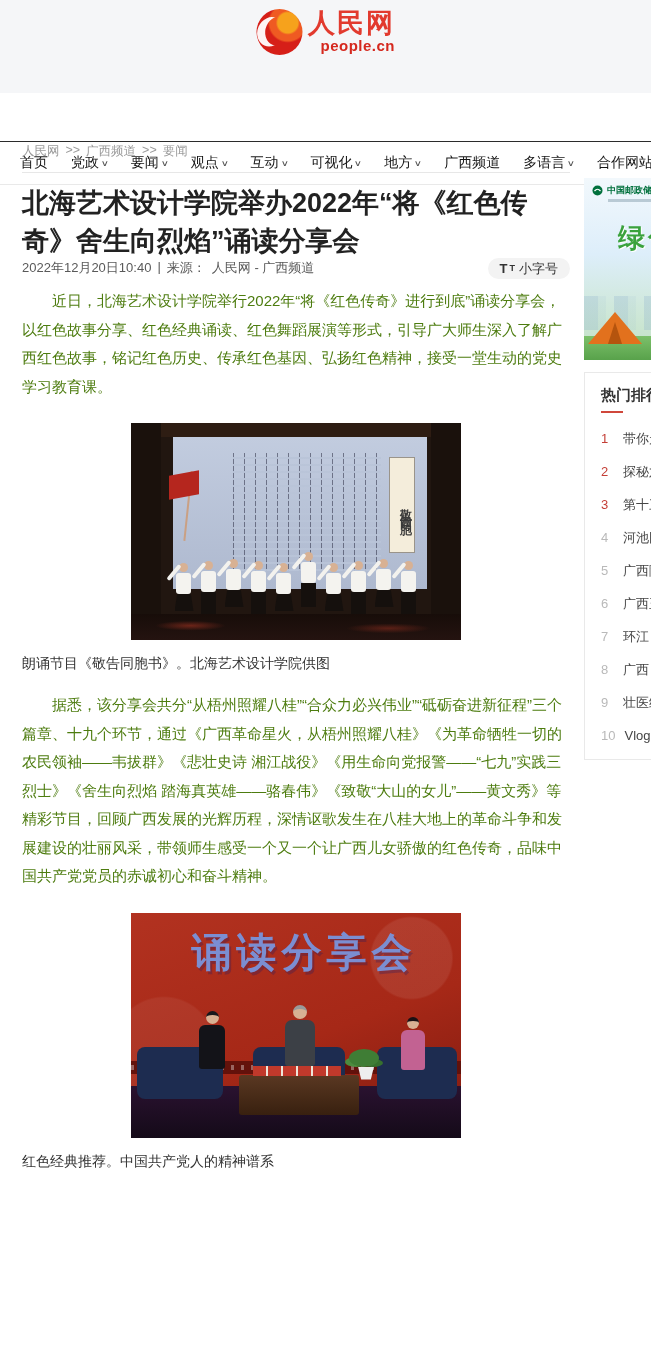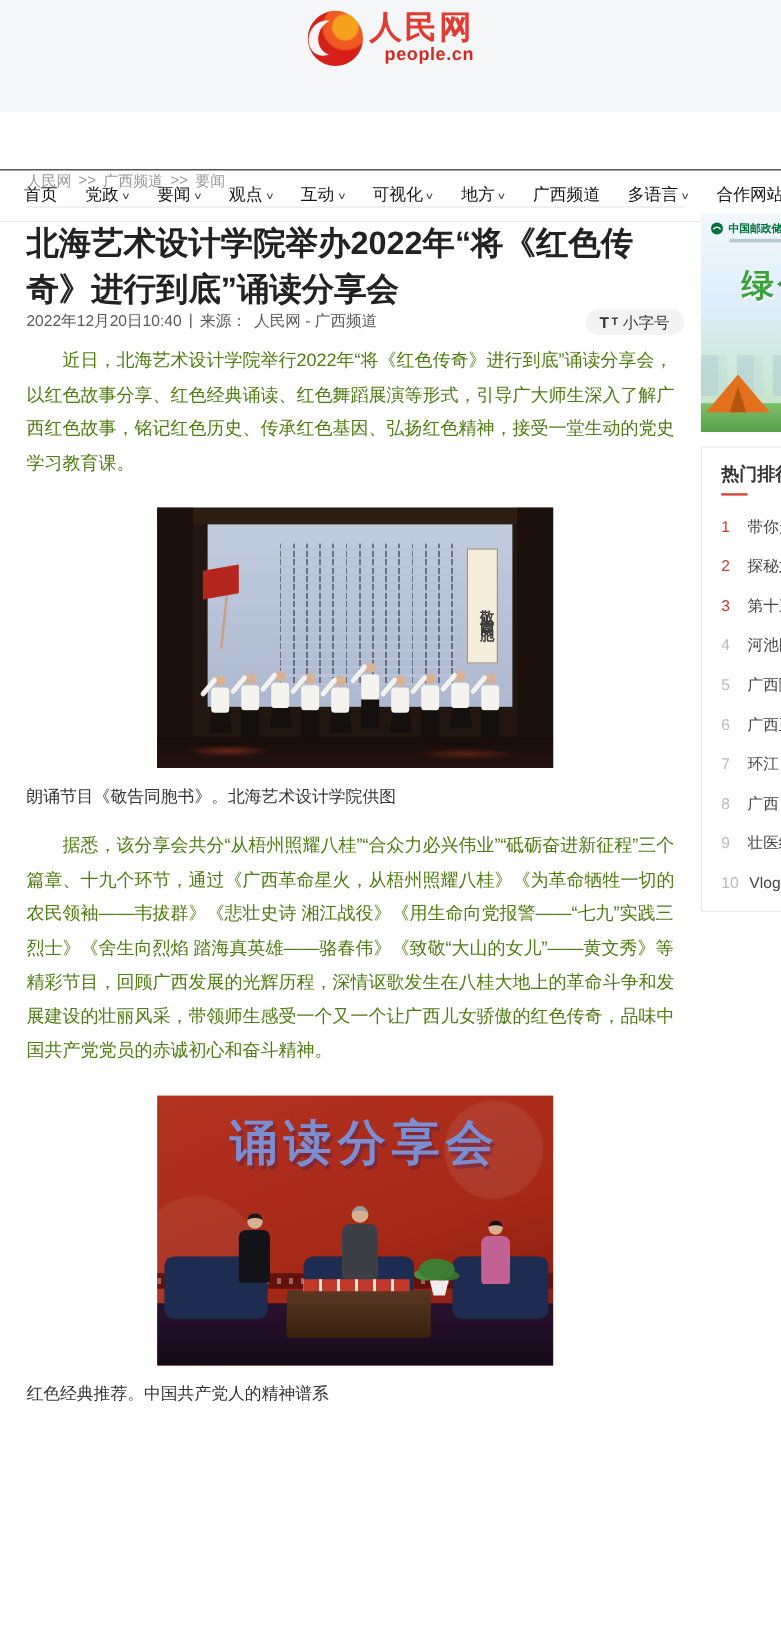--- a/index.html
+++ b/index.html
@@ -192,21 +192,21 @@
 
   <div class="breadcrumb">
     <span class="crumb">人民网</span>
     <span>&gt;&gt;</span>
     <span class="crumb">广西频道</span>
     <span>&gt;&gt;</span>
     <span class="crumb">要闻</span>
   </div>
   <div class="hr-light"></div>
 
-  <h1 class="title">北海艺术设计学院举办2022年“将《红色传奇》进行到底”诵读分享会</h1>
+  <h1 class="title">北海艺术设计学院举办2022年“将《红色传奇》舍生向烈焰”诵读分享会</h1>
   <div class="meta-row">
     <div class="meta">
       <span>2022年12月20日10:40</span>
       <span>|</span>
       <span>来源：</span>
       <span>人民网 - 广西频道</span>
     </div>
     <div class="fontsize-pill">
       <span class="tt-big">T</span>
       <span class="tt-small">T</span>

